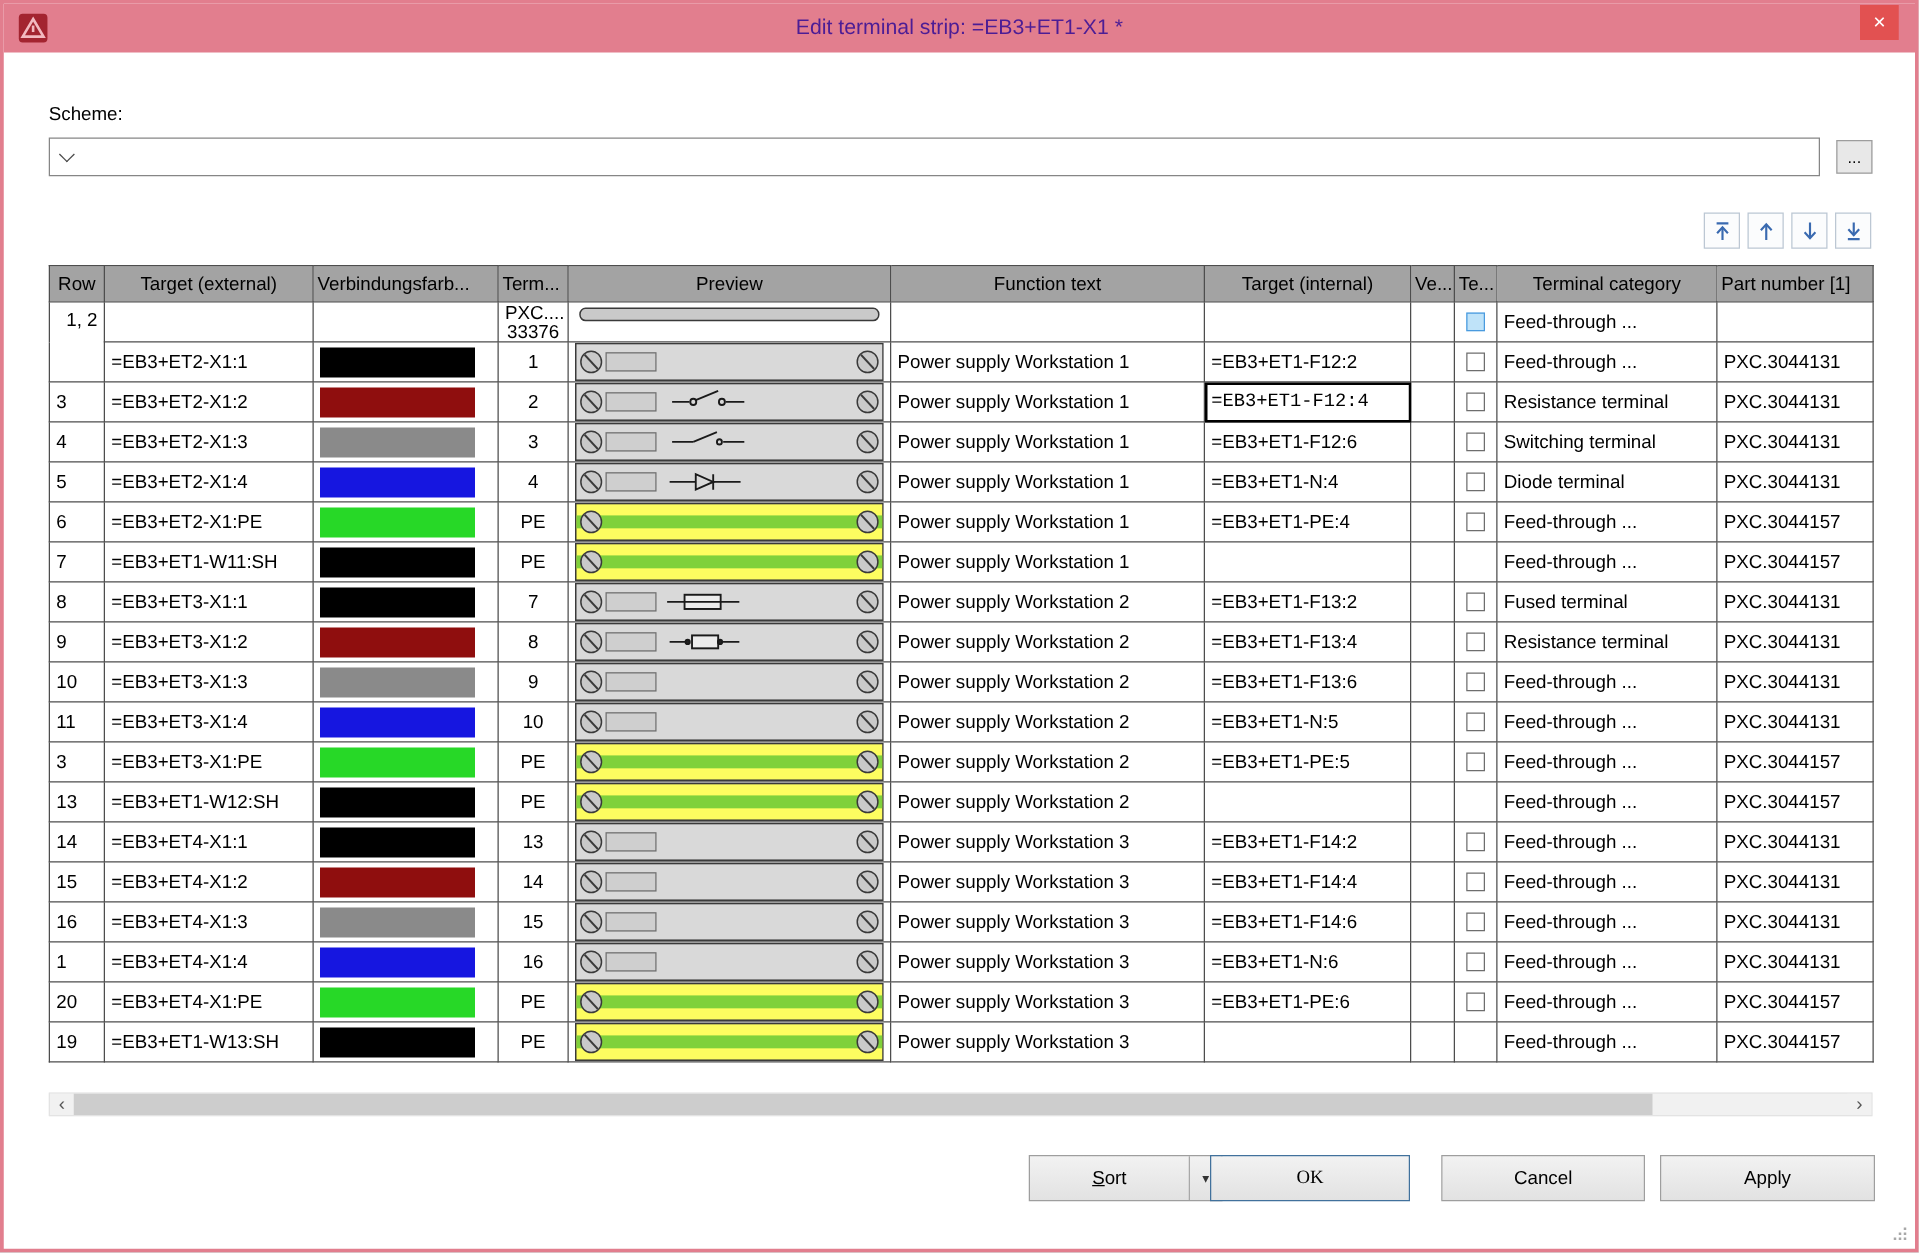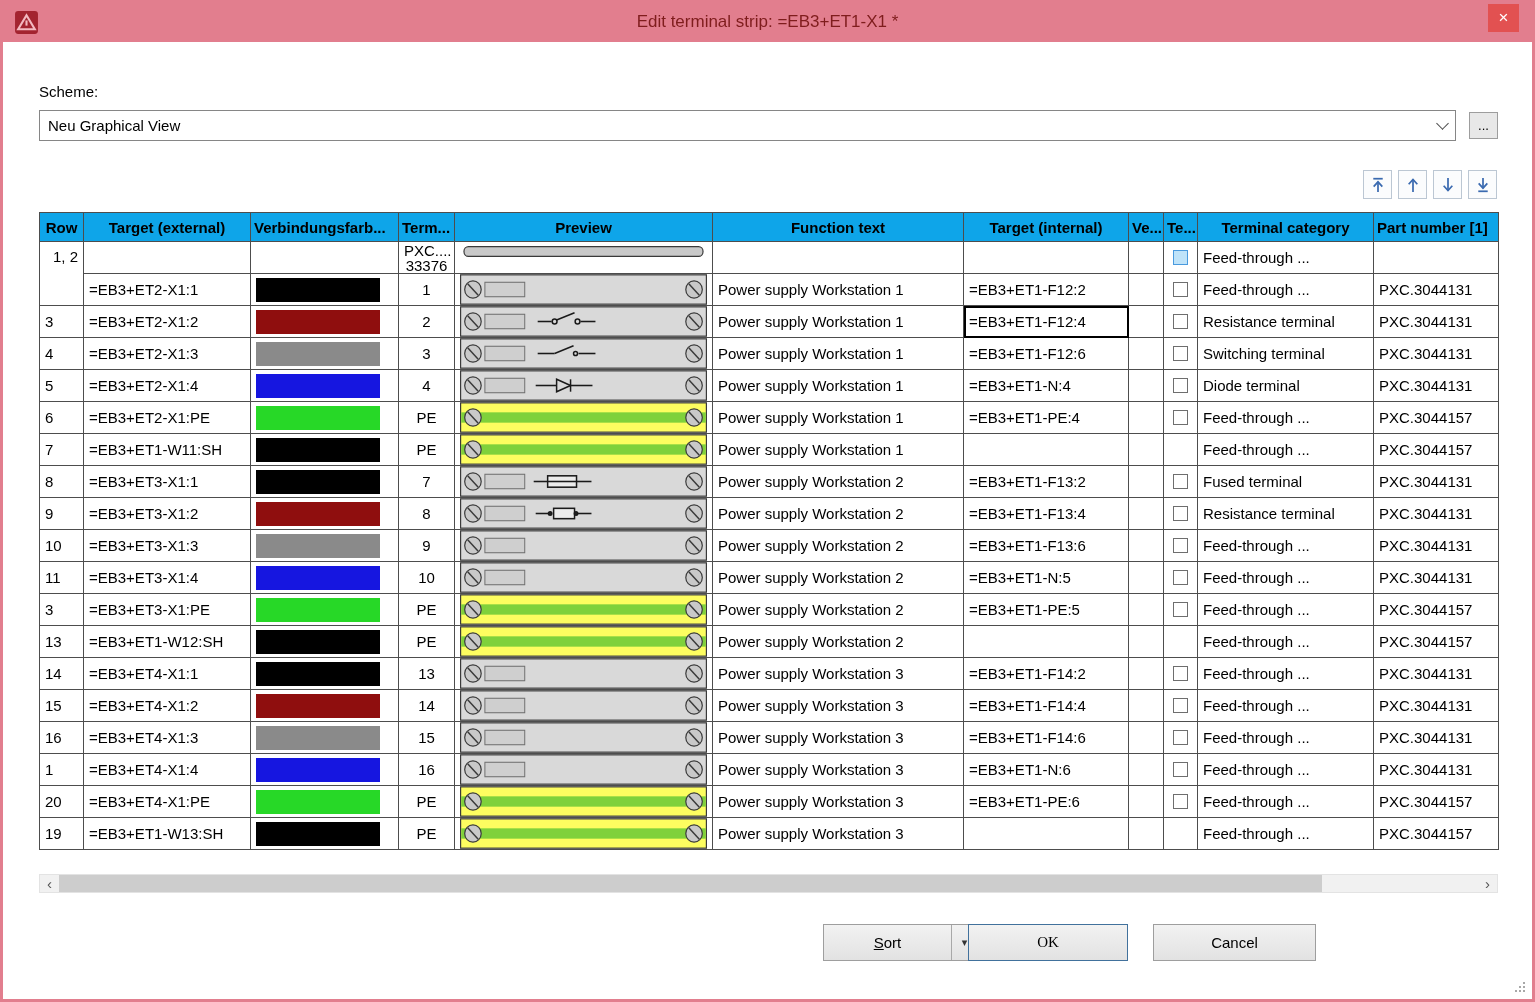--- a/index.html
+++ b/index.html
@@ -1,48 +1,48 @@
 <!DOCTYPE html>
 <html><head>
 <meta charset="utf-8">
 <style>
   *{box-sizing:border-box;margin:0;padding:0;}
   body{font-family:"Liberation Sans",sans-serif;background:#9a9a9a;}
   .window{position:relative;width:1535px;height:1002px;background:#fff;border:3px solid #e27e8e;overflow:hidden;}
   .titlebar{position:absolute;left:0;top:0;right:0;height:39px;background:#e27e8e;}
-  .title{position:absolute;left:0;right:0;top:9px;text-align:center;font-size:17px;color:#7f1d1d;}
+  .title{position:absolute;left:0;right:0;top:9px;text-align:center;font-size:17px;color:#4c1d95;}
   .app-icon{position:absolute;left:11px;top:7px;width:25px;height:25px;}
   .close-btn{position:absolute;right:13px;top:1px;width:31px;height:28px;background:#e25151;border:none;color:#fff;font-size:17px;line-height:26px;text-align:center;cursor:pointer;font-family:inherit;}
 
   .scheme-label{position:absolute;left:36px;top:80px;font-size:15px;color:#000;}
   .combo{position:absolute;left:36px;top:107px;width:1417px;height:31px;border:1px solid #868686;background:#fff;display:flex;align-items:center;cursor:pointer;}
   .combo-value{flex:1;padding-left:8px;font-size:15px;white-space:nowrap;overflow:hidden;}
   .combo-arrow{width:26px;display:flex;justify-content:center;align-items:center;}
   .combo-arrow::before{content:"";width:8px;height:8px;border-right:1.6px solid #4a4a4a;border-bottom:1.6px solid #4a4a4a;transform:rotate(45deg);margin-top:-4px;}
   .browse-btn{position:absolute;left:1466px;top:109px;width:29px;height:27px;border:1px solid #9d9d9d;background:#e8e8e8;font-size:13px;font-family:inherit;cursor:pointer;}
 
   .move-buttons{position:absolute;top:167px;right:35px;display:flex;gap:6px;}
   .move-btn{width:29px;height:29px;background:#fbfcfd;border:1px solid #bcc7d3;padding:0;display:flex;align-items:center;justify-content:center;cursor:pointer;}
 
   .grid{position:absolute;left:36px;top:209px;width:1459px;border-collapse:collapse;table-layout:fixed;font-size:15px;color:#000;}
-  .grid th{height:29px;background:#0ea5e9;border:1px solid #4d4d4d;font-weight:bold;font-size:15px;text-align:center;overflow:hidden;white-space:nowrap;padding:0 3px;}
+  .grid th{height:29px;background:#a3a3a3;border:1px solid #4d4d4d;font-weight:normal;font-size:15px;text-align:center;overflow:hidden;white-space:nowrap;padding:0 3px;}
   .grid th.th-left{text-align:left;}
   .grid td{height:32px;border:1px solid #4d4d4d;padding:0 5px;overflow:hidden;white-space:nowrap;background:#fff;vertical-align:middle;}
   .c-row{padding-left:7px;}
   td.c-row[rowspan]{vertical-align:top;padding-top:6px;text-align:right;}
   .c-color{padding:0 0 0 3px;}
   .swatch{width:124px;height:24px;}
   .c-term{text-align:center;}
   .c-term.multiline{white-space:pre-line;text-align:center;line-height:15px;vertical-align:top;padding-top:1px;}
   .c-preview{padding:0;}
   .c-preview svg{width:100%;height:31px;display:block;}
   .c-te{padding:0;}
   .checkbox{display:block;width:15px;height:15px;border:1px solid #6e6e6e;background:#fff;margin:0 auto;cursor:pointer;}
   .checkbox.hl{border-color:#4a9ade;background:#bfe3f9;}
-  .selected-cell{outline:2px solid #000;outline-offset:-2px;}
+  .selected-cell{outline:2px solid #000;outline-offset:-2px;font-family:Liberation Mono, monospace;}
 
   .hscroll{position:absolute;left:36px;top:871px;width:1459px;height:19px;display:flex;background:#f1f1f1;border:1px solid #e3e3e3;}
   .sb-btn{width:19px;height:100%;display:flex;align-items:center;justify-content:center;font-size:15px;color:#555;cursor:pointer;background:#f1f1f1;border:none;font-family:inherit;line-height:1;}
   .sb-track{flex:1;position:relative;}
   .sb-thumb{position:absolute;left:0;top:0;height:100%;width:89%;background:#cdcdcd;cursor:pointer;}
 
   .btn{position:absolute;top:921px;height:37px;background:linear-gradient(#f2f2f2,#e2e2e2);border:1px solid #9e9e9e;font-size:15px;font-family:inherit;color:#000;cursor:pointer;}
   #sort{left:780px;width:155px;display:flex;align-items:center;padding:0;margin-left:40px;}
   #ok{left:965px;width:160px;border-color:#41719c;font-family:Liberation Serif, serif;}
   #cancel{left:1150px;width:163px;}
@@ -66,21 +66,20 @@
         <path d="M12 5 L20 18.5 L4 18.5 Z" fill="none" stroke="#f2b9c0" stroke-width="2"></path>
         <rect x="11" y="10" width="2" height="5" fill="#f2b9c0"></rect>
       </svg>
     </span>
     <span class="title">Edit terminal strip: =EB3+ET1-X1 *</span>
     <button class="close-btn"><span>×</span></button>
   </div>
 
   <div class="scheme-label">Scheme:</div>
   <div class="combo">
-    <span class="combo-value">Neu Graphical View</span>
     <span class="combo-arrow"></span>
   </div>
   <button class="browse-btn">...</button>
 
   <div class="move-buttons">
     <button class="move-btn">
       <svg width="22" height="22" viewBox="0 0 28 28">
         <line x1="8" y1="6" x2="20" y2="6" stroke="#3a6ab0" stroke-width="2.2"></line>
         <path d="M14 23 L14 10" stroke="#3a6ab0" stroke-width="2.2" fill="none"></path>
         <path d="M8.5 16 L14 10 L19.5 16" stroke="#3a6ab0" stroke-width="2.2" fill="none"></path>
@@ -662,20 +661,21 @@
     <button class="sb-btn">›</button>
   </div>
 
   <button class="btn" id="sort">
     <span class="split-label"><span class="accel">S</span><span>ort</span></span>
     <span class="split-sep"></span>
     <span class="split-arrow">▾</span>
   </button>
   <button class="btn" id="ok">OK</button>
   <button class="btn" id="cancel">Cancel</button>
+  <button class="btn" id="apply">Apply</button>
 
   <span class="resize-grip">
     <svg width="15" height="15" viewBox="0 0 15 15">
       <rect x="11" y="3" width="2" height="2" fill="#a8a8a8"></rect>
       <rect x="7" y="7" width="2" height="2" fill="#a8a8a8"></rect>
         <rect x="11" y="7" width="2" height="2" fill="#a8a8a8"></rect>
       <rect x="3" y="11" width="2" height="2" fill="#a8a8a8"></rect>
         <rect x="7" y="11" width="2" height="2" fill="#a8a8a8"></rect>
         <rect x="11" y="11" width="2" height="2" fill="#a8a8a8"></rect>
     </svg>

